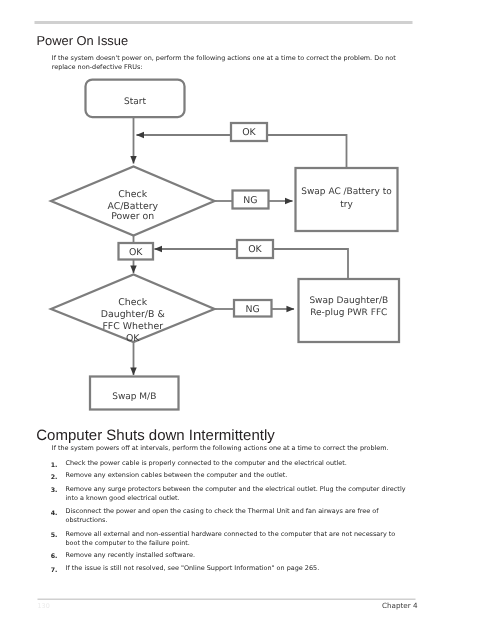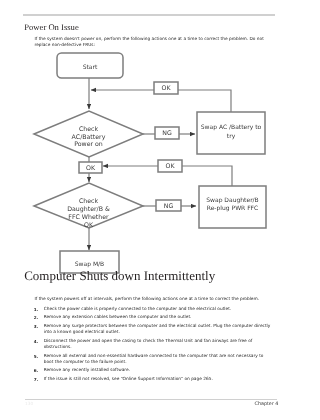--- a/index.html
+++ b/index.html
@@ -1,21 +1,21 @@
 <!DOCTYPE html>
 <html><head>
 <meta charset="utf-8">
 <style>
   html,body{margin:0;padding:0;background:#fff;}
   body{width:300px;height:420px;overflow:hidden;
        font-family:"DejaVu Sans",sans-serif;color:#231f20;
        -webkit-font-smoothing:antialiased;text-rendering:geometricPrecision;}
   .page{position:relative;width:300px;height:420px;background:#fff;}
   .rule{position:absolute;background:#d0d0d0;height:1.4px;}
-  .h1{position:absolute;font-family:Liberation Serif, serif;color:#231f20;
+  .h1{position:absolute;font-family:Liberation Sans, sans-serif;color:#231f20;
       white-space:nowrap;}
   .para{position:absolute;font-size:4.3px;line-height:6.0px;color:#1f1f1f;
         text-align:left;}
   .fc{position:absolute;left:0;top:0;}
   .diatext{position:absolute;text-align:center;font-size:6.25px;line-height:7.6px;color:#3a3a3a;}
   .boxtext{position:absolute;text-align:center;font-size:6px;line-height:8.2px;color:#3a3a3a;}
   .lbltext{position:absolute;text-align:center;font-size:6.25px;line-height:6.25px;color:#3a3a3a;}
   .steps{position:absolute;}
   .step{position:relative;font-size:4.3px;line-height:6.0px;color:#1f1f1f;margin-bottom:2.7px;}
   .step .num{position:absolute;left:0;top:0;width:11px;text-align:left;font-weight:bold;font-size:4.2px;color:#2b2b2b;}
@@ -114,21 +114,21 @@
   </div>
 
   <div class="boxtext" style="left:60px;top:260.5px;width:59px;">Swap M/B</div>
 
   <div class="lbltext" style="left:154px;top:85.6px;width:24px;">OK</div>
   <div class="lbltext" style="left:155px;top:130.8px;width:24px;">NG</div>
   <div class="lbltext" style="left:79px;top:165.5px;width:23px;">OK</div>
   <div class="lbltext" style="left:158px;top:163.8px;width:24px;">OK</div>
   <div class="lbltext" style="left:156px;top:204.2px;width:25px;">NG</div>
 
-  <div class="h1" style="left:24.2px;top:268px;font-size:13px;">Computer Shuts down Intermittently</div>
+  <div class="h1" style="left:24.2px;top:285px;font-size:10px;">Computer Shuts down Intermittently</div>
 
   <div class="para" style="left:34.5px;top:296.8px;width:233px;">If the system powers off at intervals, perform the following actions one at a time to correct the problem.</div>
 
   <div class="steps" id="steps" style="left:33.8px;top:306.8px;width:238.5px;">
       <div class="step">
         <span class="num">1.</span>
         <span class="txt">Check the power cable is properly connected to the computer and the electrical outlet.</span>
       </div>
       <div class="step">
         <span class="num">2.</span>

